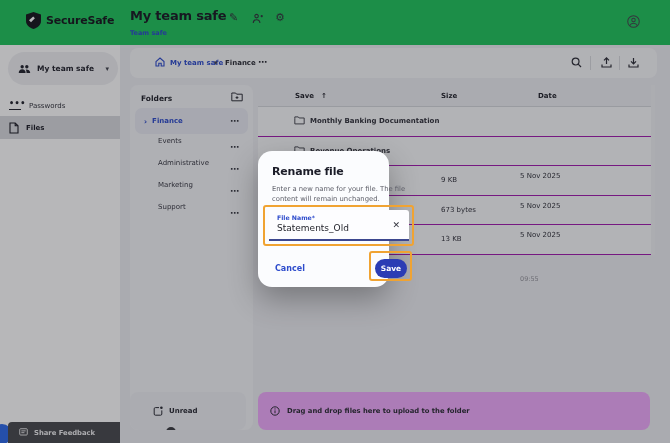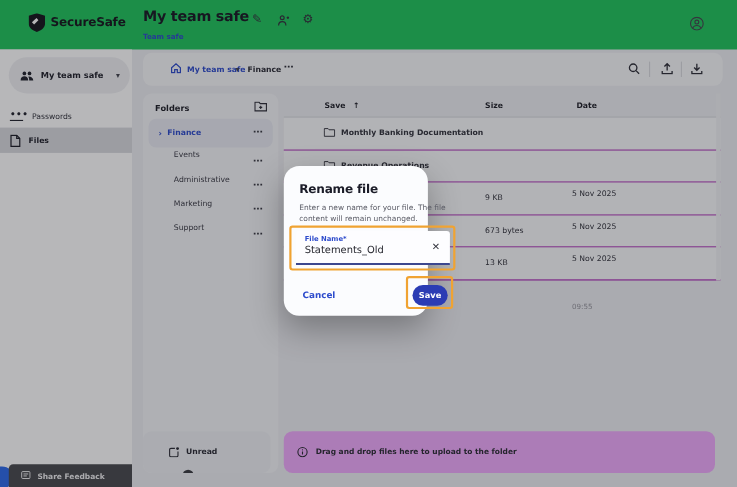--- a/index.html
+++ b/index.html
@@ -78,21 +78,21 @@
   .unread-pill .lbl{font-size:7px;font-weight:600;color:#2b2c35;}
   .cutoff-icon{position:absolute;left:36px;top:342px;width:10px;height:8px;border-radius:5px 5px 0 0;background:#3c3d42;}
 
   
   .table{position:absolute;left:258px;top:85px;width:397px;}
   .thead{position:relative;height:22px;border-bottom:1px solid #d5d7dc;}
   .thead span{position:absolute;top:7px;font-size:7px;font-weight:800;color:#1f2029;}
   .th-name{left:37px;}
   .th-arrow{left:63px;font-weight:700;}
   .th-size{left:183px;}
-  .th-date{left:266px;}
+  .th-date{left:280px;}
   .trow{position:relative;height:29.5px;background:#f8f9fb;border-bottom:1px solid #a21caf;}
   .trow .c-icon{position:absolute;left:36px;top:9px;}
   .trow .c-name{position:absolute;left:52px;top:50%;transform:translateY(-50%);font-size:7px;font-weight:600;color:#33343d;white-space:nowrap;}
   .trow .c-size{position:absolute;left:183px;top:50%;transform:translateY(-50%);font-size:7px;color:#33343d;white-space:nowrap;}
   .trow .c-date{position:absolute;left:262px;top:5px;font-size:7px;color:#33343d;line-height:10px;}
   .trow .c-time{position:absolute;left:262px;top:15px;font-size:6.5px;color:#97979f;line-height:9px;margin-top:35px;}
   .scroll-strip{position:absolute;left:651px;top:85px;width:4px;height:170px;background:#f0f1f4;}
 
   
   .dropzone{

